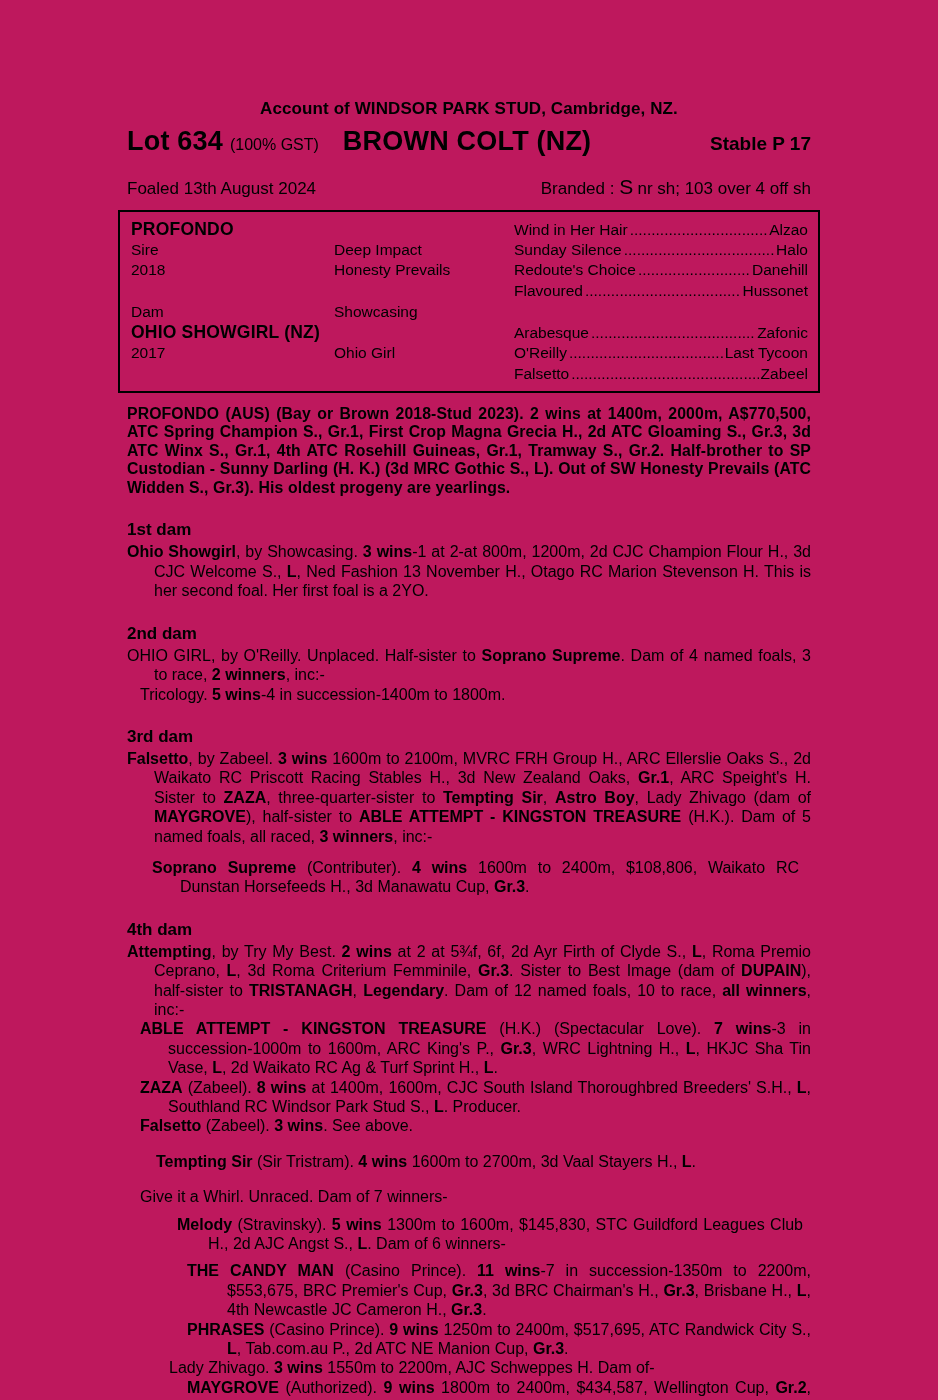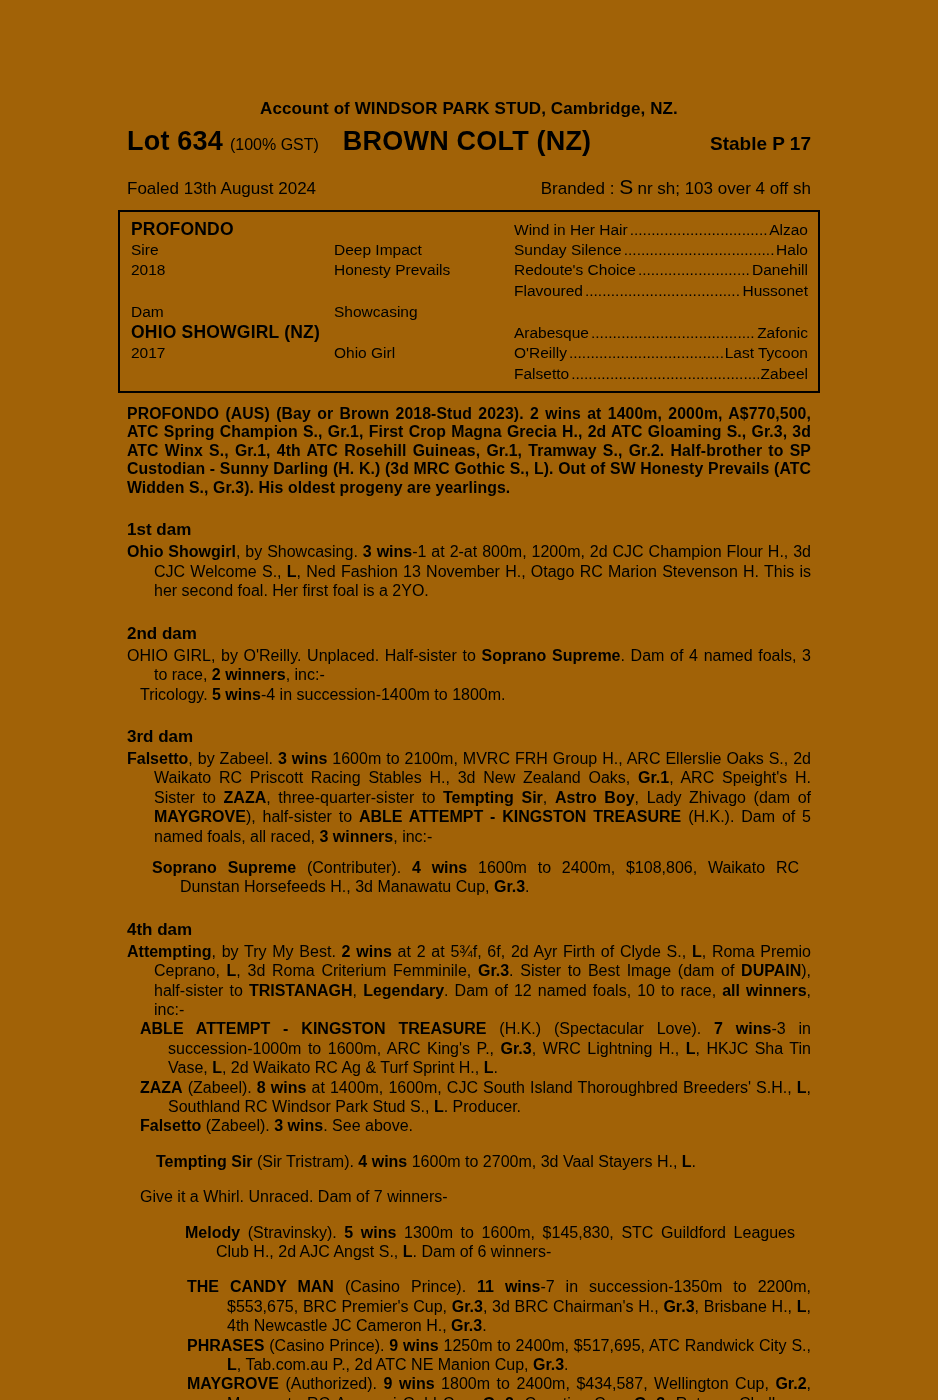--- a/index.html
+++ b/index.html
@@ -1,19 +1,19 @@
 <!DOCTYPE html>
 <html><head>
 <meta charset="utf-8">
 <style>
   html,body { margin:0; padding:0; background:#ffffff; }
   .sheet {
     position:relative;
     width:938px; height:1400px;
-    background:#a16207;
+    background:#be185d;
     color:#000;
     font-family:"Liberation Sans", sans-serif;
     overflow:hidden;
   }
   .content { position:absolute; left:127px; top:99px; width:684px; }
 
   
   .account { text-align:center; font-weight:bold; font-size:17px; letter-spacing:0.1px; }
   .lot-line { display:flex; align-items:baseline; margin-top:7px; }
   .lot-big { font-size:27px; font-weight:bold; letter-spacing:0.2px; }
@@ -166,19 +166,20 @@
     <p class="para p0" style="margin: 0px;"><span class="b">Falsetto</span><span>, by Zabeel. </span><span class="b">3 wins</span><span> 1600m to 2100m, MVRC FRH Group H., ARC Ellerslie Oaks S., 2d Waikato RC Priscott Racing Stables H., 3d New Zealand Oaks, </span><span class="b">Gr.1</span><span>, ARC Speight's H. Sister to </span><span class="b">ZAZA</span><span>, three-quarter-sister to </span><span class="b">Tempting Sir</span><span>, </span><span class="b">Astro Boy</span><span>, Lady Zhivago (dam of </span><span class="b">MAYGROVE</span><span>), half-sister to </span><span class="b">ABLE ATTEMPT - KINGSTON TREASURE</span><span> (H.K.). Dam of 5 named foals, all raced, </span><span class="b">3 winners</span><span>, inc:-</span></p>
     <p class="para p1" style="margin: 12px;"><span class="b">Soprano Supreme</span><span> (Contributer). </span><span class="b">4 wins</span><span> 1600m to 2400m, $108,806, Waikato RC Dunstan Horsefeeds H., 3d Manawatu Cup, </span><span class="b">Gr.3</span><span>.</span></p>
 
     <div class="dam-heading">4th dam</div>
     <p class="para p0" style="margin: 0px;"><span class="b">Attempting</span><span>, by Try My Best. </span><span class="b">2 wins</span><span> at 2 at 5¾f, 6f, 2d Ayr Firth of Clyde S., </span><span class="b">L</span><span>, Roma Premio Ceprano, </span><span class="b">L</span><span>, 3d Roma Criterium Femminile, </span><span class="b">Gr.3</span><span>. Sister to Best Image (dam of </span><span class="b">DUPAIN</span><span>), half-sister to </span><span class="b">TRISTANAGH</span><span>, </span><span class="b">Legendary</span><span>. Dam of 12 named foals, 10 to race, </span><span class="b">all winners</span><span>, inc:-</span></p>
     <p class="para p1" style="margin: 0px;"><span class="b">ABLE ATTEMPT - KINGSTON TREASURE</span><span> (H.K.) (Spectacular Love). </span><span class="b">7 wins</span><span>-3 in succession-1000m to 1600m, ARC King's P., </span><span class="b">Gr.3</span><span>, WRC Lightning H., </span><span class="b">L</span><span>, HKJC Sha Tin Vase, </span><span class="b">L</span><span>, 2d Waikato RC Ag &amp; Turf Sprint H., </span><span class="b">L</span><span>.</span></p>
     <p class="para p1" style="margin: 0px;"><span class="b">ZAZA</span><span> (Zabeel). </span><span class="b">8 wins</span><span> at 1400m, 1600m, CJC South Island Thoroughbred Breeders' S.H., </span><span class="b">L</span><span>, Southland RC Windsor Park Stud S., </span><span class="b">L</span><span>. Producer.</span></p>
     <p class="para p1" style="margin: 0px;"><span class="b">Falsetto</span><span> (Zabeel). </span><span class="b">3 wins</span><span>. See above.</span></p>
     <p class="para p1" style="margin: 16px;"><span class="b">Tempting Sir</span><span> (Sir Tristram). </span><span class="b">4 wins</span><span> 1600m to 2700m, 3d Vaal Stayers H., </span><span class="b">L</span><span>.</span></p>
     <p class="para p1" style="margin: 0px;"><span>Give it a Whirl. Unraced. Dam of 7 winners-</span></p>
-    <p class="para p2" style="margin: 16px;"><span class="b">Melody</span><span> (Stravinsky). </span><span class="b">5 wins</span><span> 1300m to 1600m, $145,830, STC Guildford Leagues Club H., 2d AJC Angst S., </span><span class="b">L</span><span>. Dam of 6 winners-</span></p>
+    <p class="para p2" style="margin: 8px;"><span class="b">Melody</span><span> (Stravinsky). </span><span class="b">5 wins</span><span> 1300m to 1600m, $145,830, STC Guildford Leagues Club H., 2d AJC Angst S., </span><span class="b">L</span><span>. Dam of 6 winners-</span></p>
     <p class="para p3" style="margin: 0px;"><span class="b">THE CANDY MAN</span><span> (Casino Prince). </span><span class="b">11 wins</span><span>-7 in succession-1350m to 2200m, $553,675, BRC Premier's Cup, </span><span class="b">Gr.3</span><span>, 3d BRC Chairman's H., </span><span class="b">Gr.3</span><span>, Brisbane H., </span><span class="b">L</span><span>, 4th Newcastle JC Cameron H., </span><span class="b">Gr.3</span><span>.</span></p>
     <p class="para p3" style="margin: 0px;"><span class="b">PHRASES</span><span> (Casino Prince). </span><span class="b">9 wins</span><span> 1250m to 2400m, $517,695, ATC Randwick City S., </span><span class="b">L</span><span>, Tab.com.au P., 2d ATC NE Manion Cup, </span><span class="b">Gr.3</span><span>.</span></p>
+    <p class="para p2" style="margin: 0px;"><span>Lady Zhivago. </span><span class="b">3 wins</span><span> 1550m to 2200m, AJC Schweppes H. Dam of-</span></p>
     <p class="para p3" style="margin: 0px;"><span class="b">MAYGROVE</span><span> (Authorized). </span><span class="b">9 wins</span><span> 1800m to 2400m, $434,587, Wellington Cup, </span><span class="b">Gr.2</span><span>, Manawatu RC Awapuni Gold Cup, </span><span class="b">Gr.2</span><span>, Counties Cup, </span><span class="b">Gr.3</span><span>, Rotorua Challenge P., </span><span class="b">L</span><span>, Feilding Gold Cup, </span><span class="b">L</span><span>.</span></p>
 
   </div>
 </div>
 
 </body></html>

